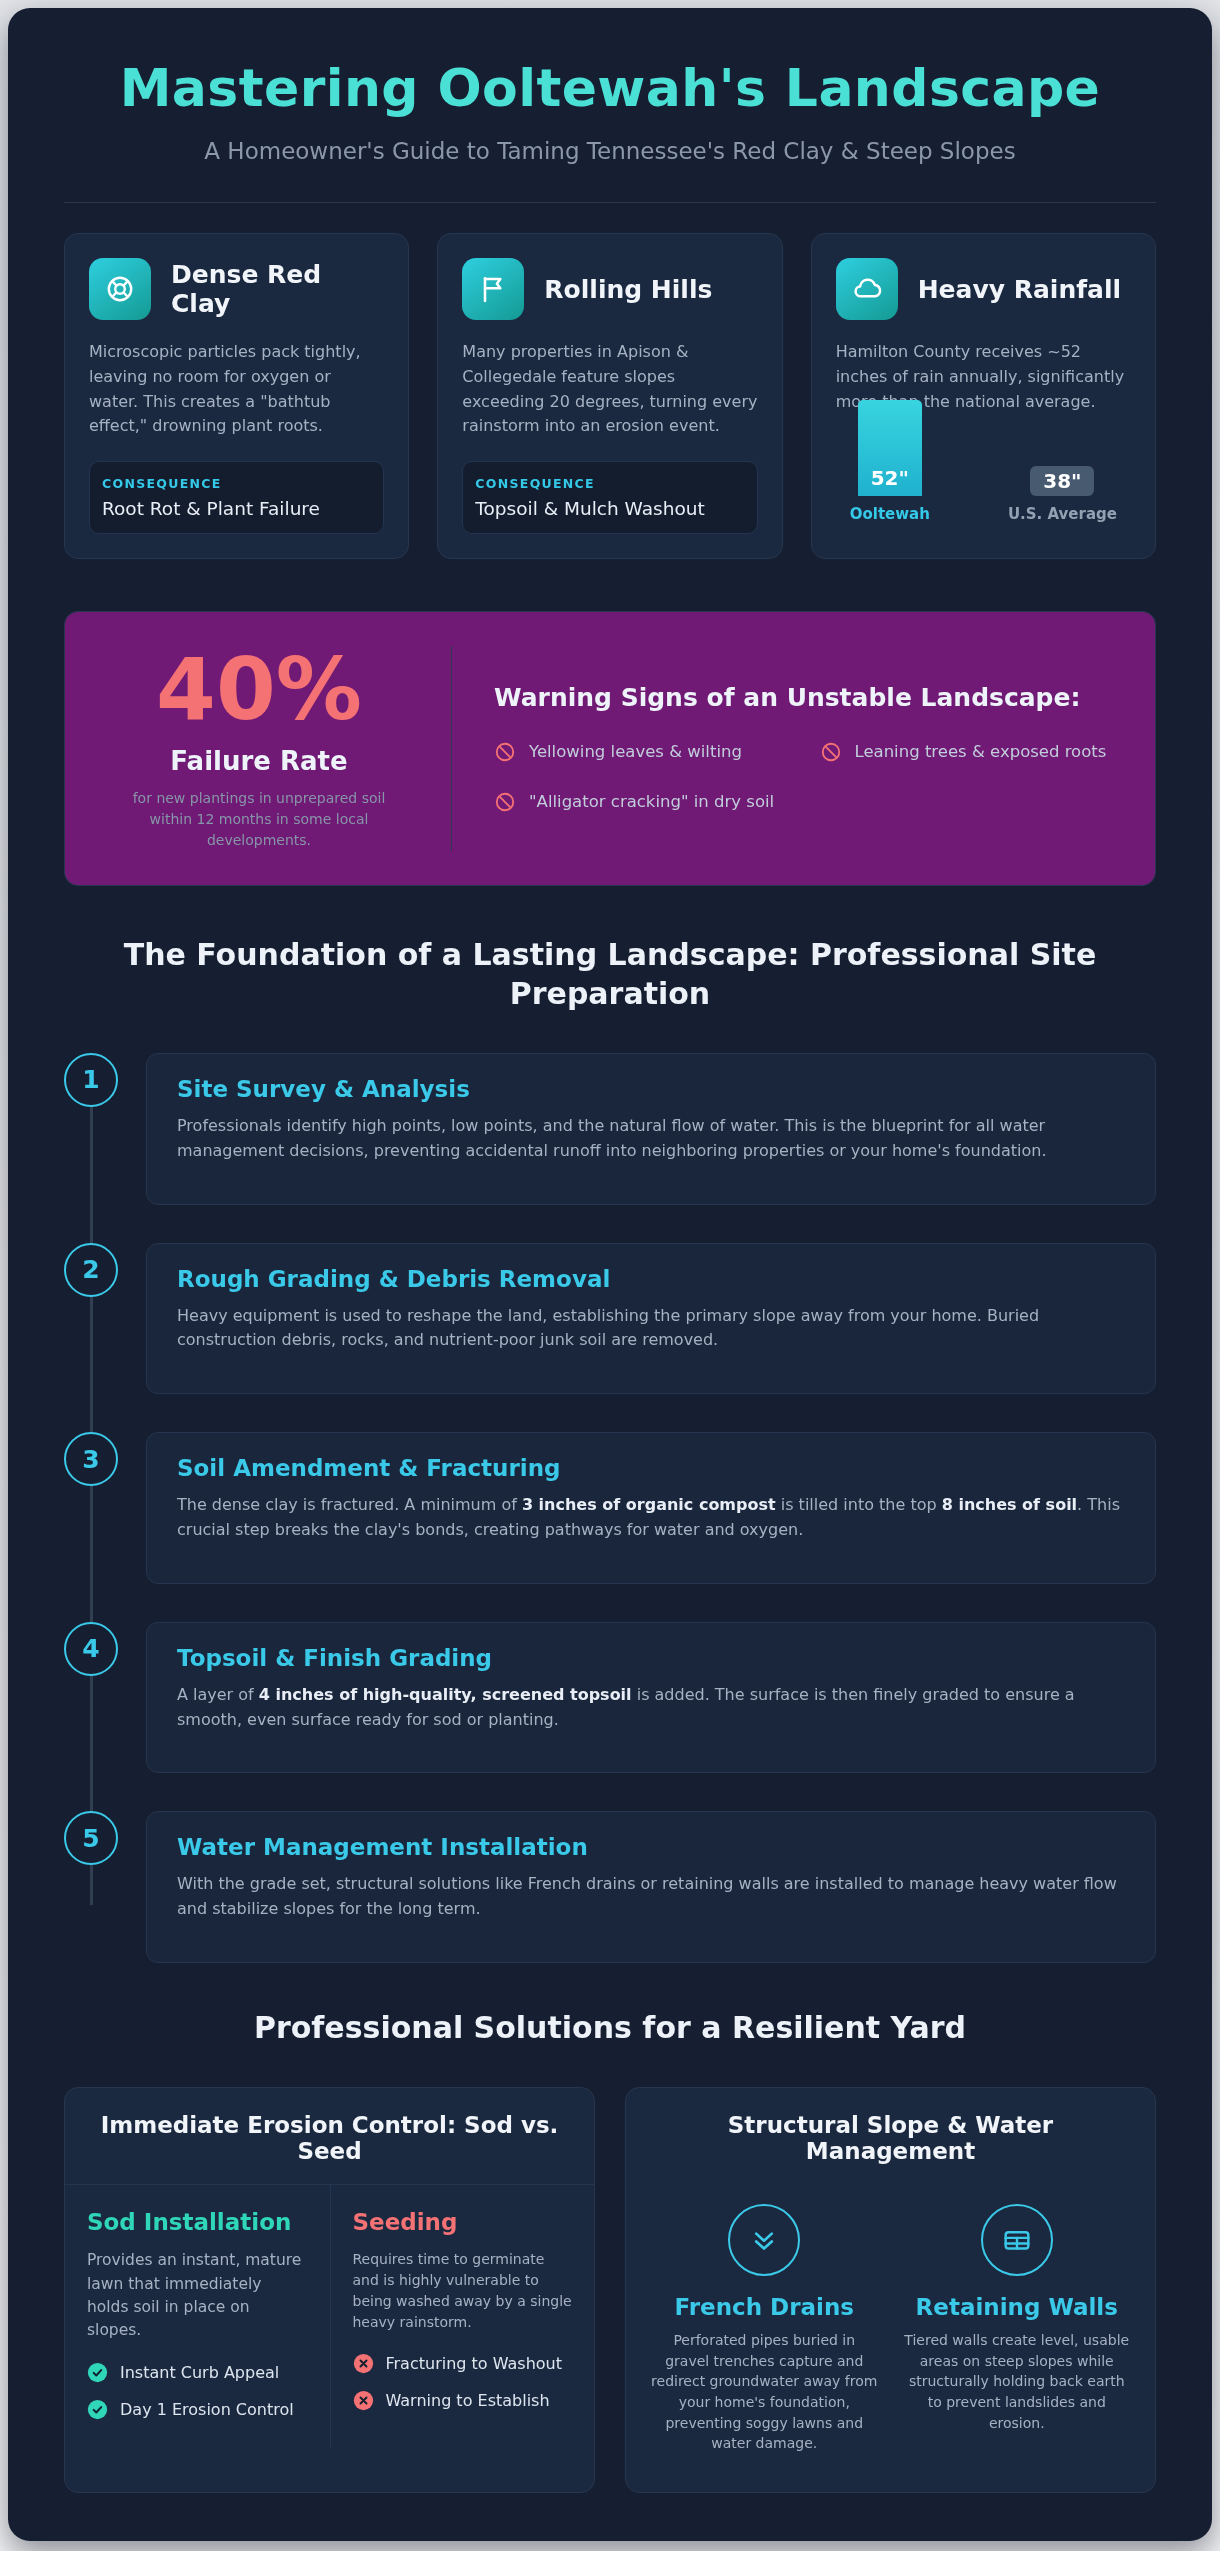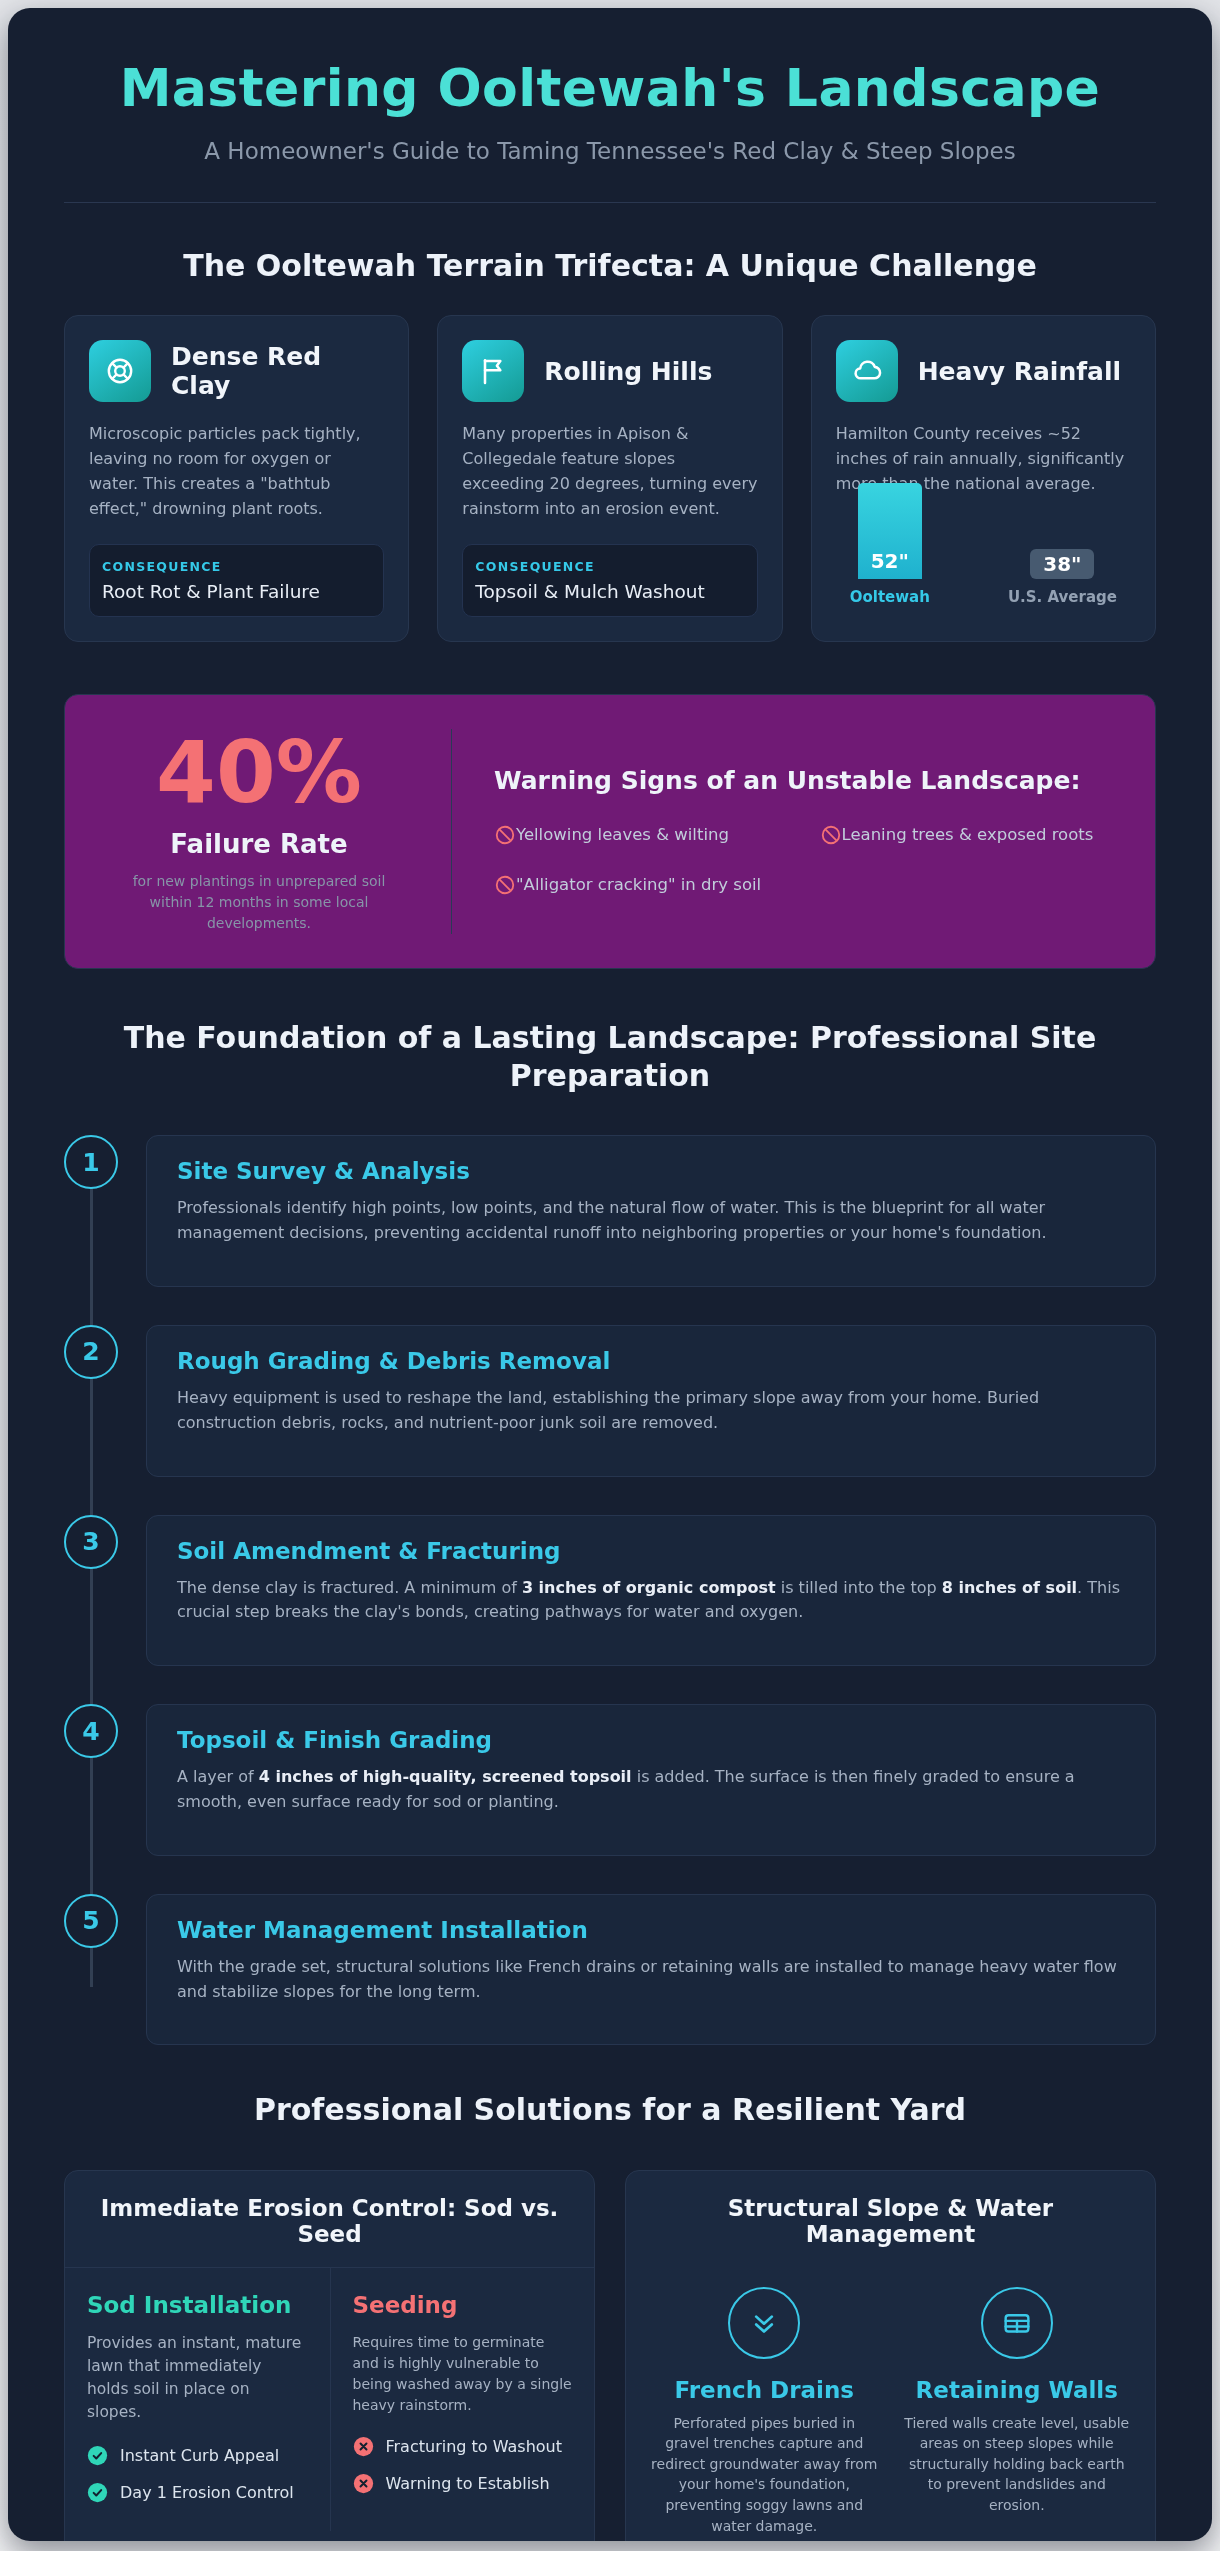--- a/index.html
+++ b/index.html
@@ -48,21 +48,21 @@
   .stat-banner { margin-top:52px; background:#701a75; border:1px solid #27364f; border-radius:14px;
     padding:34px 44px; display:flex; align-items:center; }
   .stat-left { flex:0 0 300px; text-align:center; }
   .stat-value { font-size:86px; font-weight:700; color:#f47174; line-height:1; }
   .stat-label { margin-top:14px; font-size:26px; font-weight:700; color:#eef3f9; }
   .stat-caption { margin:12px auto 0; max-width:290px; font-size:14px; color:#8795a8; line-height:1.5; }
   .stat-divider { width:1px; align-self:stretch; background:#2a3a55; margin:0 42px; }
   .stat-right { flex:1; }
   .warning-heading { font-size:25px; font-weight:700; color:#eef3f9; }
   .warning-grid { margin-top:28px; display:grid; grid-template-columns:1fr 1fr; column-gap:34px; row-gap:26px; }
-  .warning-item { display:flex; align-items:flex-start; font-size:16.5px; color:#c2cddb; line-height:1.45; }
+  .warning-item { display:flex; gap:13px; align-items:flex-start; font-size:16.5px; color:#c2cddb; line-height:1.45; }
   .warning-item svg { width:22px; height:22px; flex:0 0 auto; margin-top:1px; color:#f47174; }
   
   #prep-heading { margin-top:50px; }
   .steps { margin-top:40px; position:relative; }
   .steps::before { content:""; position:absolute; left:26px; top:28px; bottom:58px; width:3px; background:#323f53; }
   .step { display:flex; gap:28px; margin-bottom:38px; position:relative; }
   .step:last-child { margin-bottom:0; }
   .step-num { width:54px; height:54px; border-radius:50%; border:2px solid #3ac9e8; background:#161f31;
     color:#3ac9e8; font-size:25px; font-weight:700; display:flex; align-items:center; justify-content:center; flex:0 0 auto; }
   .step-card { flex:1; background:#19263b; border:1px solid #26354f; border-radius:12px; padding:22px 30px 24px; }
@@ -98,21 +98,20 @@
 <body>
 
 <div class="page">
 
   <header>
     <h1 class="main-title">Mastering Ooltewah's Landscape</h1>
     <div class="subtitle">A Homeowner's Guide to Taming Tennessee's Red Clay &amp; Steep Slopes</div>
     <hr class="rule">
   </header>
 
-  <h2 class="section-heading" id="trifecta-heading">The Ooltewah Terrain Trifecta: A Unique Challenge</h2>
 
   <div class="tri-grid">
 
     <div class="tri-card">
       <div class="tri-head">
         <span class="tri-icon">
           <svg viewBox="0 0 24 24" fill="none" stroke="currentColor" stroke-width="1.8" stroke-linecap="round">
             <circle cx="12" cy="12" r="8.4"></circle>
               <circle cx="12" cy="12" r="3.6"></circle>
             <path d="M6.2 6.2l3.2 3.2M17.8 6.2l-3.2 3.2M6.2 17.8l3.2-3.2M17.8 17.8l-3.2-3.2"></path>

